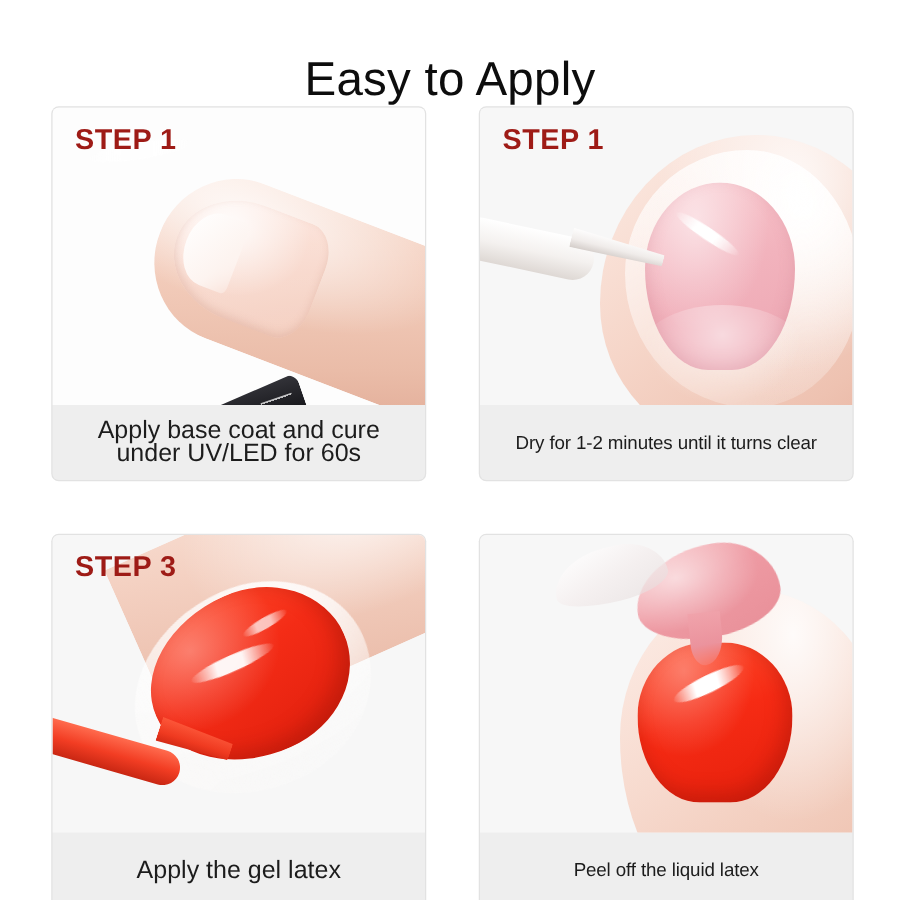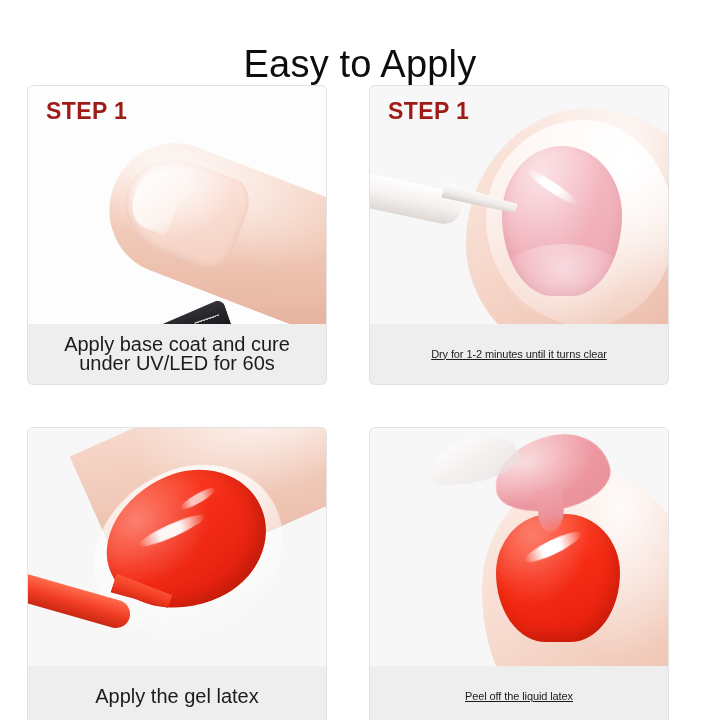--- a/index.html
+++ b/index.html
@@ -26,21 +26,21 @@
     font-weight: 400;
     color: #0d0d0d;
     letter-spacing: 0.2px;
     line-height: 50px;
   }
 
   
   .steps-grid {
     position: absolute;
     top: 86px;
-    left: 28px;
+    left: 42px;
     width: 644px;
     height: 604px;
     display: grid;
     grid-template-columns: 298px 298px;
     grid-template-rows: 298px 298px;
     column-gap: 48px;
     row-gap: 14px;
     gap: 44px;
   }
 
@@ -82,23 +82,22 @@
     height: 60px;
     display: flex;
     align-items: center;
     justify-content: center;
     text-align: center;
     font-size: 20px;
     line-height: 19px;
     color: #1c1c1c;
   }
   .caption.round {
-    font-size: 11px;
+    font-size: 15px;
     letter-spacing: -0.1px;
-    text-decoration: underline;
   }
 
   
   .finger {
     position: absolute;
     border-radius: 50% 50% 46% 46% / 60% 60% 40% 40%;
     background:
       radial-gradient(ellipse at 32% 24%, rgba(255,255,255,.75) 0%, rgba(255,255,255,0) 46%),
       linear-gradient(108deg, #f7ddd2 0%, #f0c7b6 38%, #e8b6a3 72%, #dfa893 100%);
   }
@@ -389,20 +388,21 @@
   <div class="step-card">
     <div class="photo tinted">
       <div class="finger p3-finger"></div>
       <div class="p3-latexring"></div>
       <div class="p3-polish"></div>
       <div class="gloss p3-gloss"></div>
       <div class="gloss p3-gloss2"></div>
       <div class="p3-brush-handle"></div>
       <div class="p3-brush-tip"></div>
     </div>
+    <div class="step-label">STEP 3</div>
     <div class="caption">Apply the gel latex</div>
   </div>
 
   <div class="step-card">
     <div class="photo tinted">
       <div class="finger p4-finger"></div>
       <div class="p4-nail"></div>
       <div class="gloss p4-gloss"></div>
       <div class="p4-peel"></div>
       <div class="p4-peel-film"></div>

